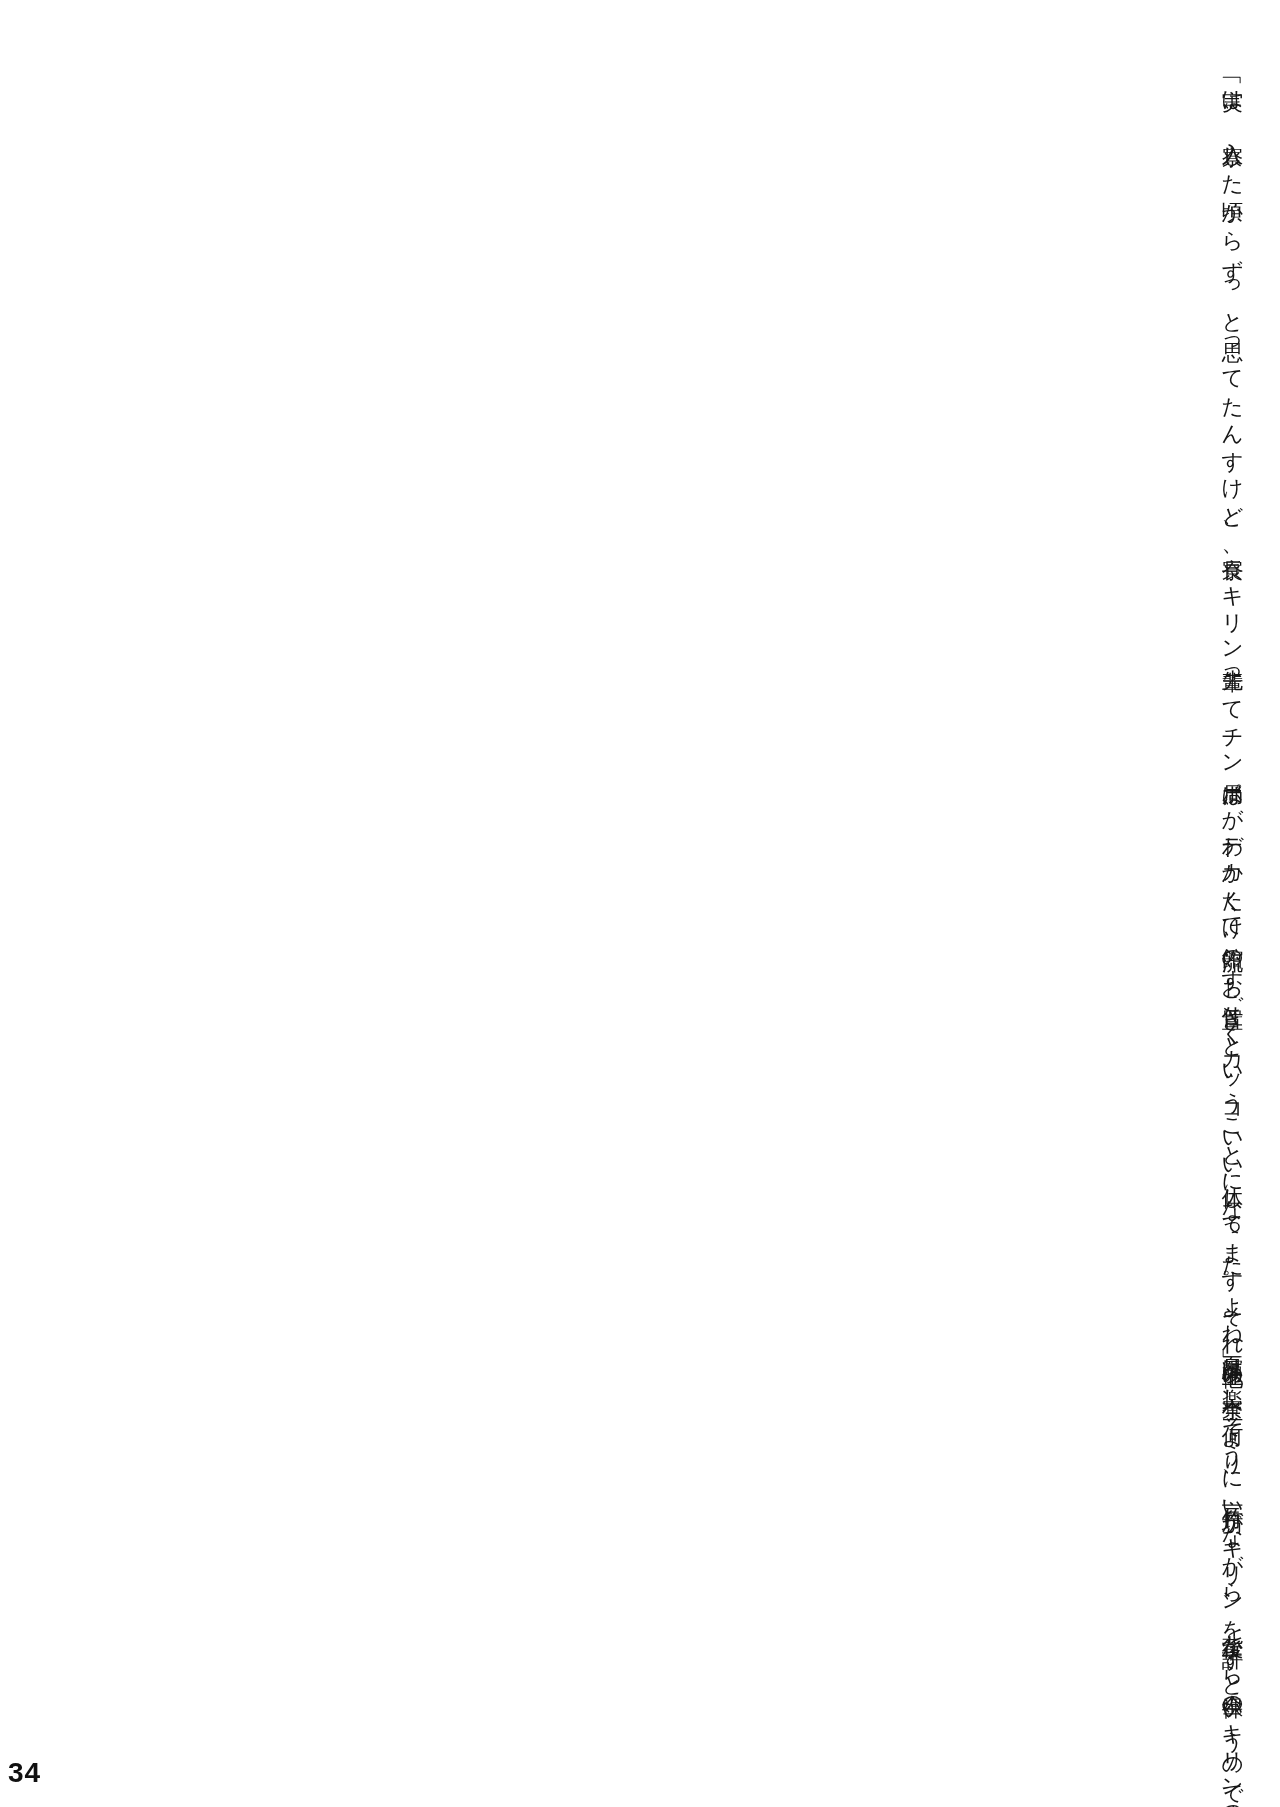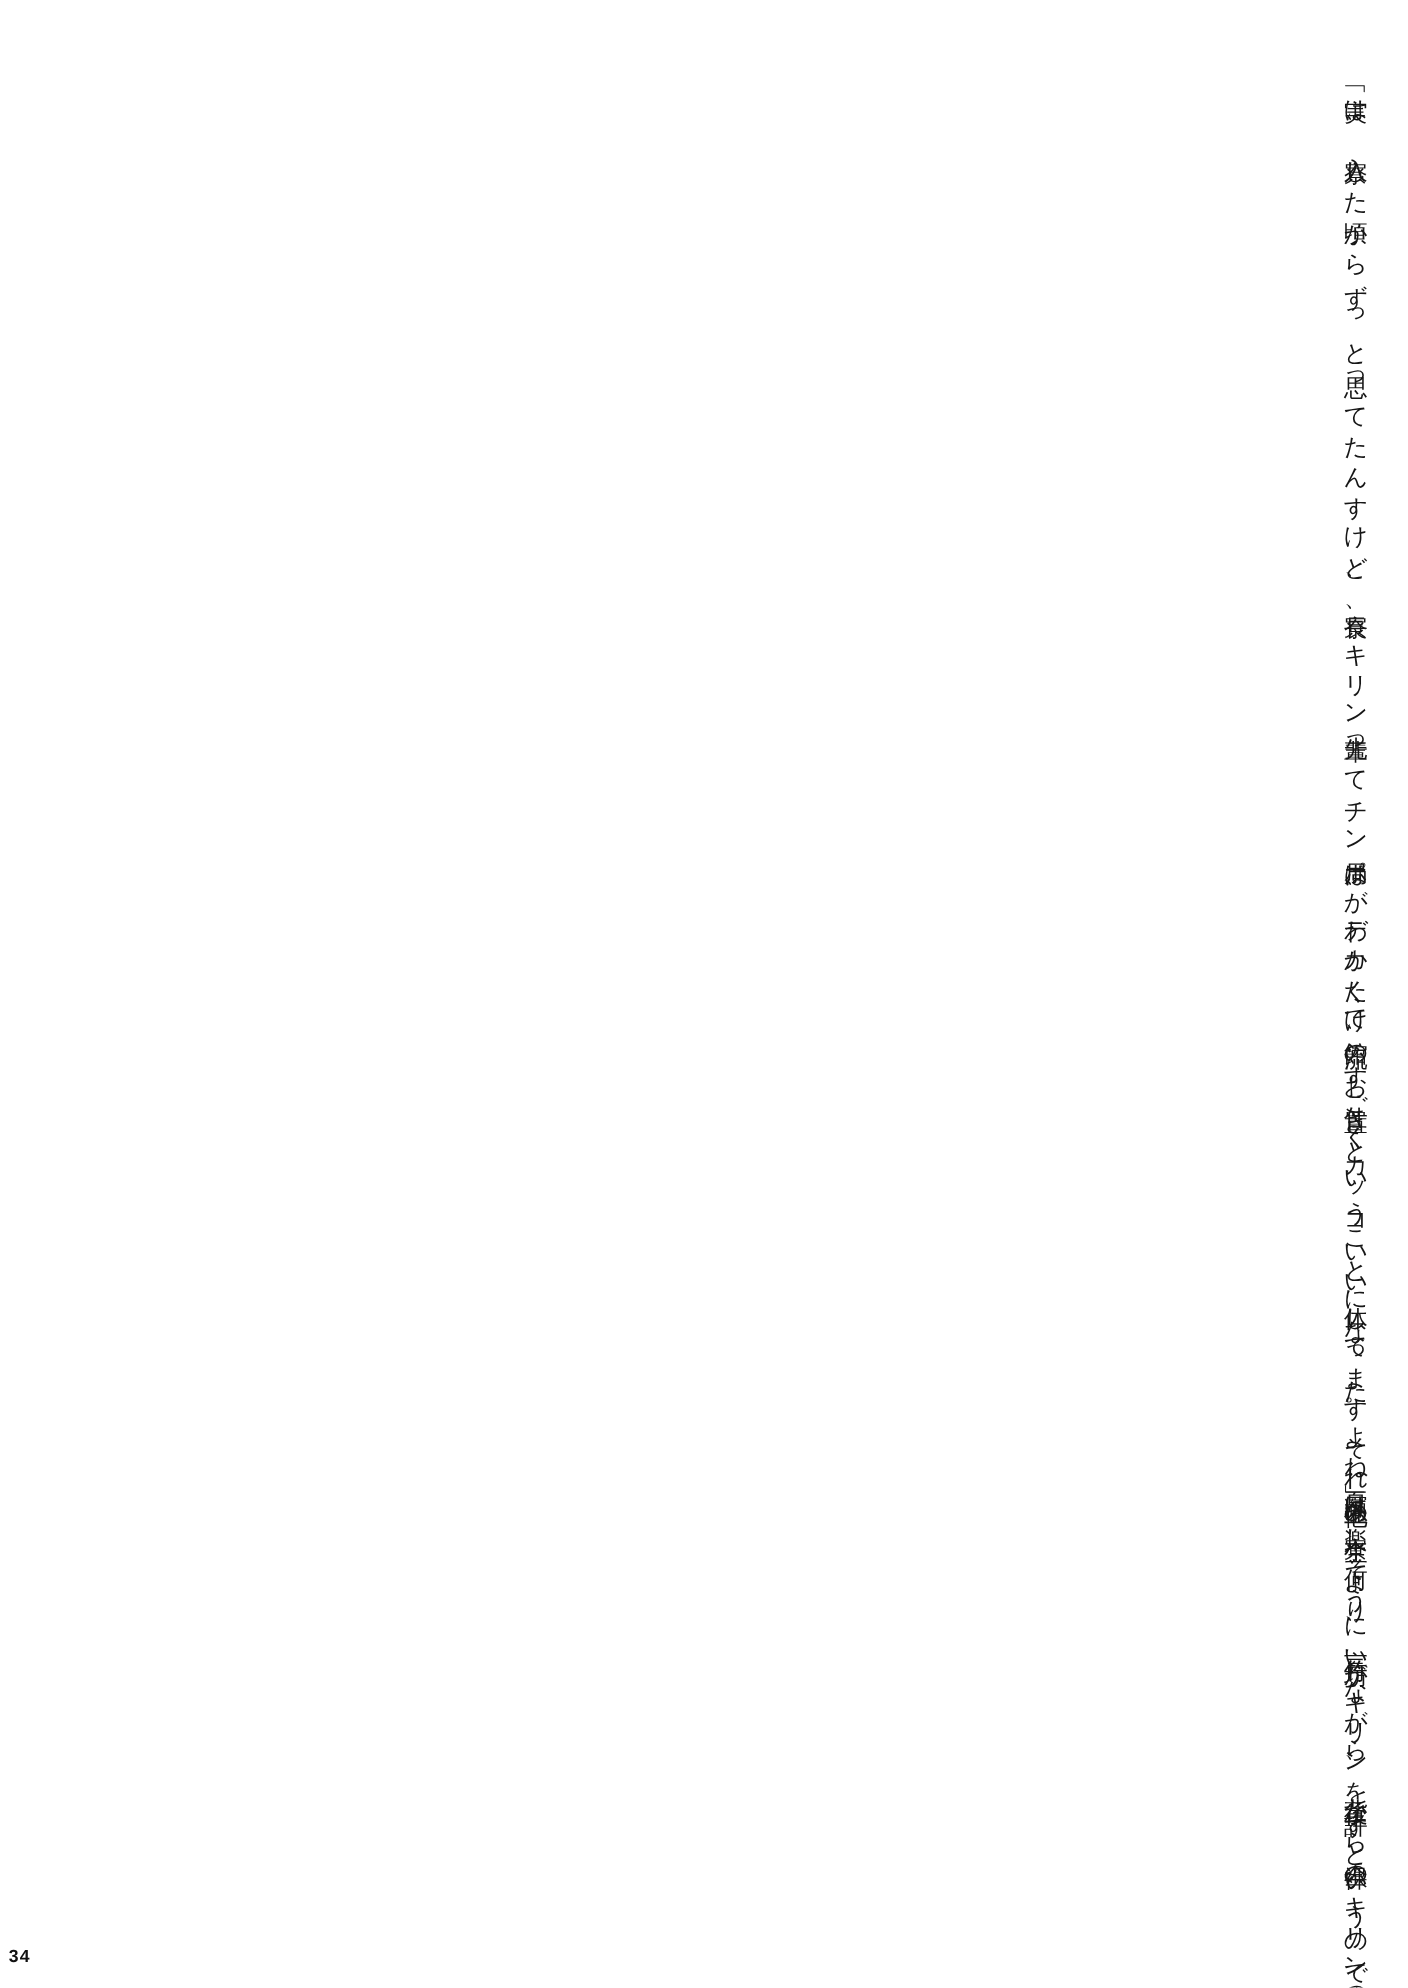--- a/index.html
+++ b/index.html
@@ -63,21 +63,21 @@
   #block-lower {
     top: 768px;
     right: 38px;
     height: 690px;
   }
 
   .page-number {
     position: absolute;
     left: 8px;
     bottom: 18px;
-    font-size: 16px;
+    font-size: 28px;
     font-weight: bold;
     letter-spacing: 1px;
     font-family: "Liberation Sans", sans-serif;
     color: #111111;
   }
 </style>
 </head>
 <body>
 
 <div class="page">

